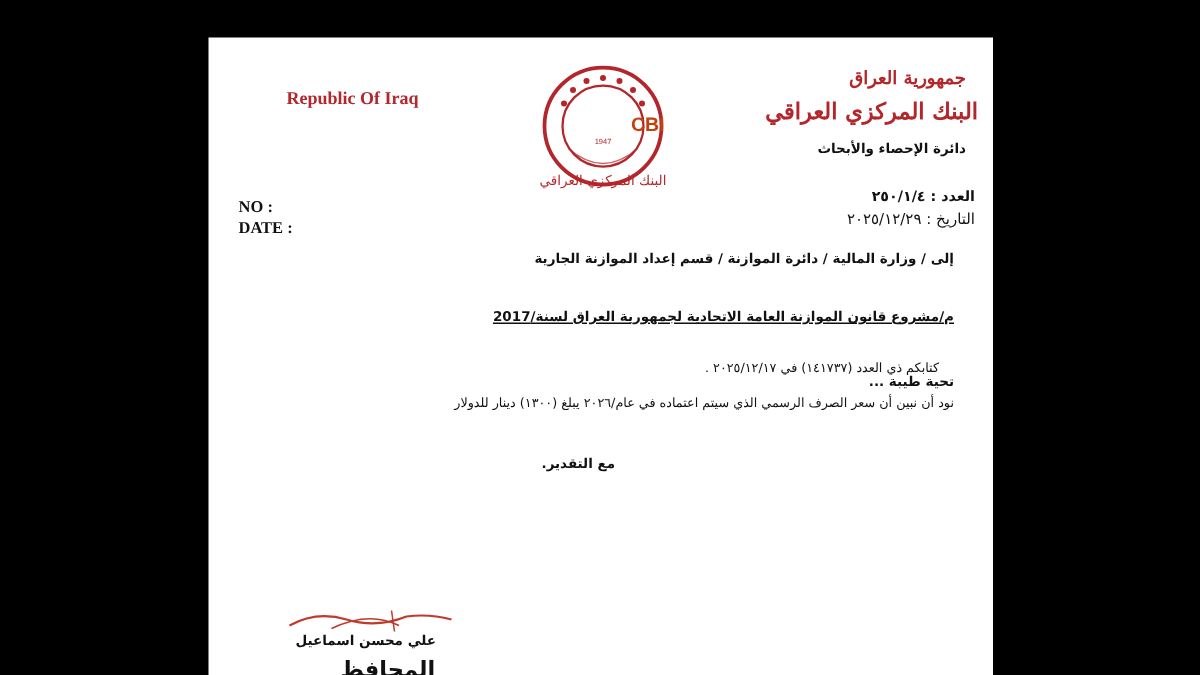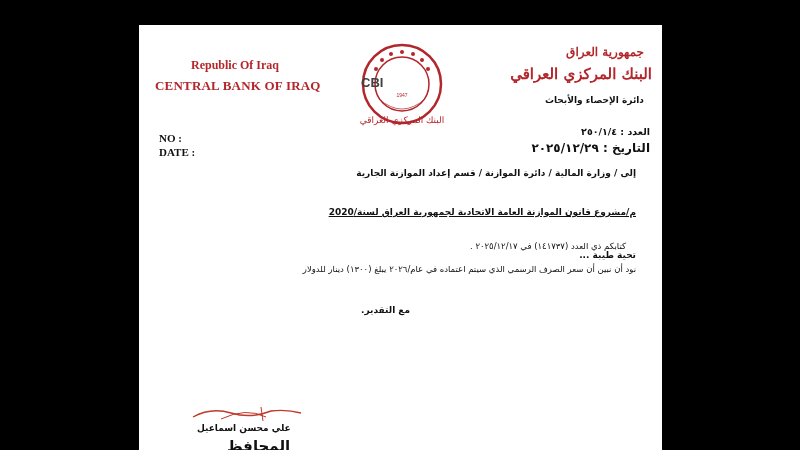--- a/index.html
+++ b/index.html
@@ -19,53 +19,52 @@
   .blk { font-family: "Liberation Serif", serif; font-weight: bold; color: #111; }
   .seal { position: absolute; left: 222px; top: 18px; width: 82px; height: 82px; }
   .underline { text-decoration: underline; }
 </style>
 </head>
 <body>
 
 <div class="page">
 
   <div class="abs en-red" style="left:52px; top:33px; font-size:12px;">Republic Of Iraq</div>
-  <div class="abs en-red" style="left:16px; top:53px; font-size:13px; letter-spacing:0.2px;">CENTRAL BANK OF IRAQ</div>
 
   <div class="seal">
     <svg width="82" height="82" viewBox="0 0 82 82">
       <circle cx="41" cy="41" r="39" fill="none" stroke="#b3262b" stroke-width="2.5"></circle>
       <circle cx="41" cy="41" r="27" fill="none" stroke="#b3262b" stroke-width="1.5"></circle>
       <g fill="#b3262b">
         <circle cx="41" cy="9" r="2"></circle>
           <circle cx="52" cy="11" r="2"></circle>
           <circle cx="61" cy="17" r="2"></circle>
         <circle cx="30" cy="11" r="2"></circle>
           <circle cx="21" cy="17" r="2"></circle>
           <circle cx="15" cy="26" r="2"></circle>
         <circle cx="67" cy="26" r="2"></circle>
       </g>
       <path d="M18 56 Q41 76 64 56" fill="none" stroke="#b3262b" stroke-width="1" opacity="0.7"></path>
     </svg>
-    <div class="abs" style="left:0; top:32px; width:82px; text-align:left; font-family:'Liberation Sans',sans-serif; font-weight:bold; font-size:13px; color:#404040;">CBI</div>
+    <div class="abs" style="left:0; top:32px; width:82px; text-align:right; font-family:'Liberation Sans',sans-serif; font-weight:bold; font-size:13px; color:#c2410c;">CBI</div>
     <div class="abs" style="left:0; top:49px; width:82px; text-align:center; font-family:'Liberation Sans',sans-serif; font-size:5px; color:#b3262b;">1947</div>
   </div>
   <div class="abs ar-red" style="left:210px; top:90px; width:106px; text-align:center; font-size:9px;">البنك المركزي العراقي</div>
 
   <div class="abs ar-red" style="right:18px; top:20px; font-size:12px; font-weight:bold;">جمهورية العراق</div>
   <div class="abs ar-red" style="right:10px; top:40px; font-size:15px; font-weight:bold;">البنك المركزي العراقي</div>
   <div class="abs ar" style="right:18px; top:70px; font-size:9px; font-weight:bold;">دائرة الإحصاء والأبحاث</div>
 
   <div class="abs blk" style="left:20px; top:107px; font-size:11px;">NO :</div>
   <div class="abs blk" style="left:20px; top:121px; font-size:11px;">DATE :</div>
   <div class="abs ar" style="right:12px; top:101px; font-size:9.5px; font-weight:bold;">العدد : ٢٥٠/١/٤</div>
-  <div class="abs ar" style="right:12px; top:116px; font-size:12px; font-weight:bold;">التاريخ : ٢٠٢٥/١٢/٢٩</div>
+  <div class="abs ar" style="right:12px; top:116px; font-size:10px; font-weight:normal;">التاريخ : ٢٠٢٥/١٢/٢٩</div>
 
   <div class="abs ar" style="right:26px; top:143px; font-size:9px; font-weight:bold;">إلى / وزارة المالية / دائرة الموازنة / قسم إعداد الموازنة الجارية</div>
-  <div class="abs ar underline" style="right:26px; top:182px; font-size:9px; font-weight:bold;">م/مشروع قانون الموازنة العامة الاتحادية لجمهورية العراق لسنة/2020</div>
+  <div class="abs ar underline" style="right:26px; top:182px; font-size:9px; font-weight:bold;">م/مشروع قانون الموازنة العامة الاتحادية لجمهورية العراق لسنة/2017</div>
   <div class="abs ar" style="right:26px; top:201px; font-size:9px; font-weight:bold;margin-top:24px;">تحية طيبة ...</div>
   <div class="abs ar" style="right:36px; top:216px; font-size:8.5px;">كتابكم ذي العدد (١٤١٧٣٧) في ٢٠٢٥/١٢/١٧ .</div>
   <div class="abs ar" style="right:26px; top:239px; font-size:8.5px;">نود أن نبين أن سعر الصرف الرسمي الذي سيتم اعتماده في عام/٢٠٢٦ يبلغ (١٣٠٠) دينار للدولار</div>
   <div class="abs ar" style="left:222px; top:280px; font-size:9px; font-weight:bold;">مع التقدير.</div>
 
   <div class="abs" style="left:52px; top:378px; width:120px; height:22px;">
     <svg width="120" height="22" viewBox="0 0 120 22">
       <path d="M2 14 Q20 4 40 10 T80 8 Q95 6 110 10" fill="none" stroke="#c0392b" stroke-width="1.4"></path>
       <path d="M30 16 Q55 4 75 14" fill="none" stroke="#c0392b" stroke-width="1"></path>
       <line x1="70" y1="4" x2="72" y2="18" stroke="#c0392b" stroke-width="1"></line>

